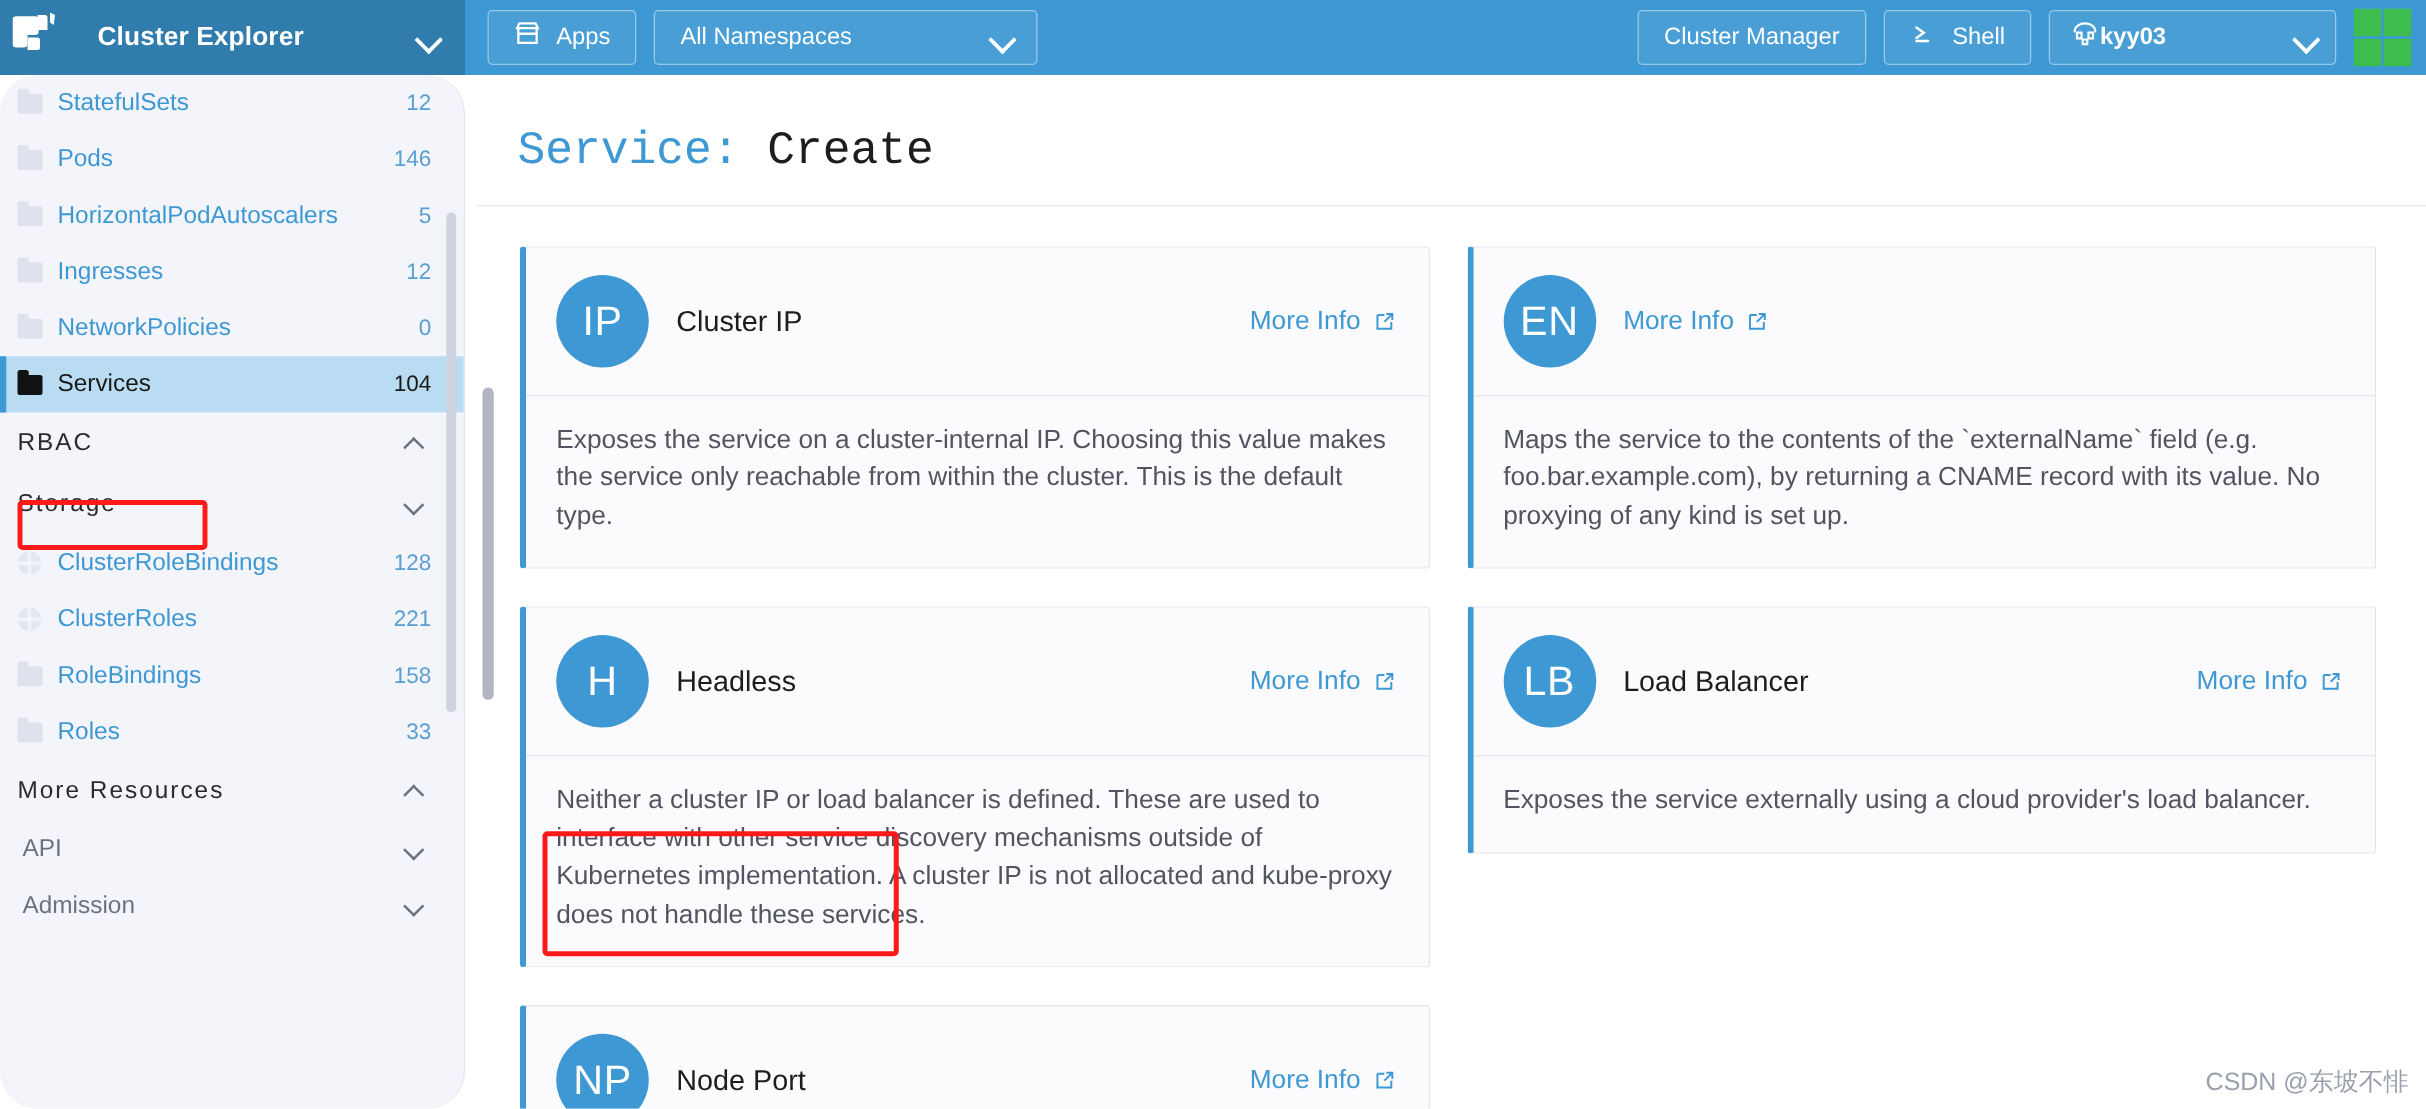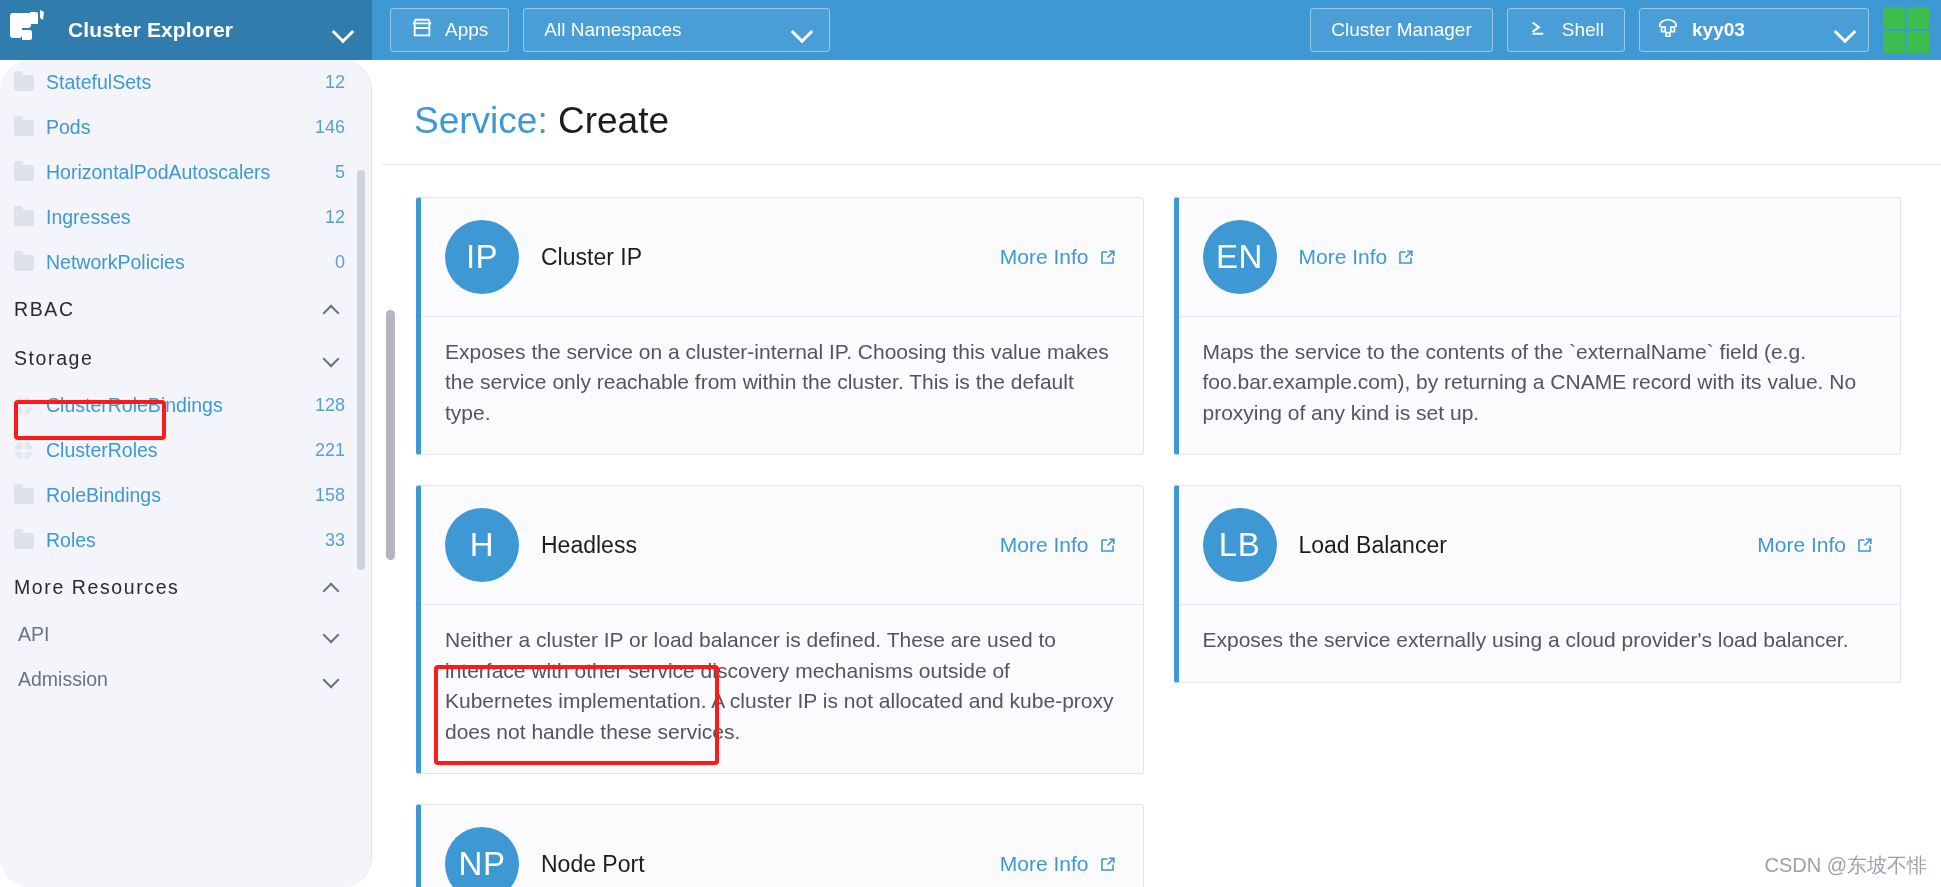--- a/index.html
+++ b/index.html
@@ -13,21 +13,21 @@
   
   .topbar {
     height: 60px; flex: 0 0 60px;
     background: #3d98d3;
     display: flex; align-items: center;
     color: #fff;
   }
   .brand {
     width: 372px; flex: 0 0 372px; height: 60px;
     background: #307cac;
-    display: flex; align-items: center; gap: 14px;
+    display: flex; align-items: center; gap: 24px;
     padding: 0 18px 0 10px;
   }
   .logo { width: 44px; height: 40px; flex: 0 0 44px; position: relative; }
   .brand-title {
     font-size: 21px; font-weight: 600; letter-spacing: .1px;
     flex: 1 1 auto; color: #ffffff;
   }
   .chev {
     width: 22px; height: 22px; flex: 0 0 22px;
     position: relative;
@@ -52,21 +52,21 @@
     border: 1px solid rgba(255,255,255,.45); border-radius: 4px;
     display: flex; align-items: center; justify-content: space-between;
     padding: 0 16px 0 20px; font-size: 19px; margin-left: 14px;
     background: rgba(255,255,255,.06); cursor: pointer;
   }
   .spacer { flex: 1 1 auto; }
   .nav-right { display: flex; align-items: center; gap: 14px; padding-right: 12px; }
   .nav-cluster {
     height: 44px; width: 230px; flex: 0 0 230px;
     border: 1px solid rgba(255,255,255,.45); border-radius: 4px;
-    display: flex; align-items: center; gap: 12px;
+    display: flex; align-items: center; 
     padding: 0 12px 0 16px; font-size: 19px;
     background: rgba(255,255,255,.06); cursor: pointer;
   }
   .nav-cluster .cname { flex: 1 1 auto; font-weight: 600; }
   .grid-icon {
     width: 46px; height: 46px; flex: 0 0 46px;
     display: grid; grid-template-columns: 1fr 1fr; grid-template-rows: 1fr 1fr;
     gap: 2px; cursor: pointer;
   }
   .grid-icon i { background: #3dbd4e; display: block; }
@@ -143,21 +143,21 @@
   
   .main { flex: 1 1 auto; position: relative; overflow: hidden; background: #fff; padding: 0 0 0 0; }
   .main-scroll {
     position: absolute; left: 14px; top: 250px; width: 9px; height: 250px;
     background: #b3b6c2; border-radius: 5px; cursor: pointer;
   }
   .page-head {
     padding: 40px 0 22px 32px; margin-left: 10px;
     border-bottom: 1px solid #e6e7ee; margin-right: 0;
   }
-  .page-title { font-size: 37px; font-weight: 400; color: #1d1d1d; }
+  .page-title { font-size: 37px; font-weight: 400; color: #1d1d1d; font-family: Liberation Mono, monospace; }
   .page-title .accent { color: #3d98d3; }
 
   .cards {
     display: grid; grid-template-columns: 1fr 1fr;
     gap: 30px 30px;
     padding: 32px 40px 0 44px;
     align-items: start;
   }
   .card {
     background: #fbfbfd;
@@ -310,20 +310,27 @@
             </span>
             <span class="lbl">Ingresses</span>
             <span class="cnt">12</span>
           </div>
           <div class="sb-item">
             <span class="ico">
               <span class="folder"></span>
             </span>
             <span class="lbl">NetworkPolicies</span>
             <span class="cnt">0</span>
+          </div>
+          <div class="sb-item active">
+            <span class="ico">
+              <span class="folder dark"></span>
+            </span>
+            <span class="lbl">Services</span>
+            <span class="cnt">104</span>
           </div>
           <div class="sb-group">
             <span>RBAC</span>
             <span class="chev up"></span>
           </div>
           <div class="sb-group">
             <span>Storage</span>
             <span class="chev"></span>
           </div>
           <div class="sb-item">

